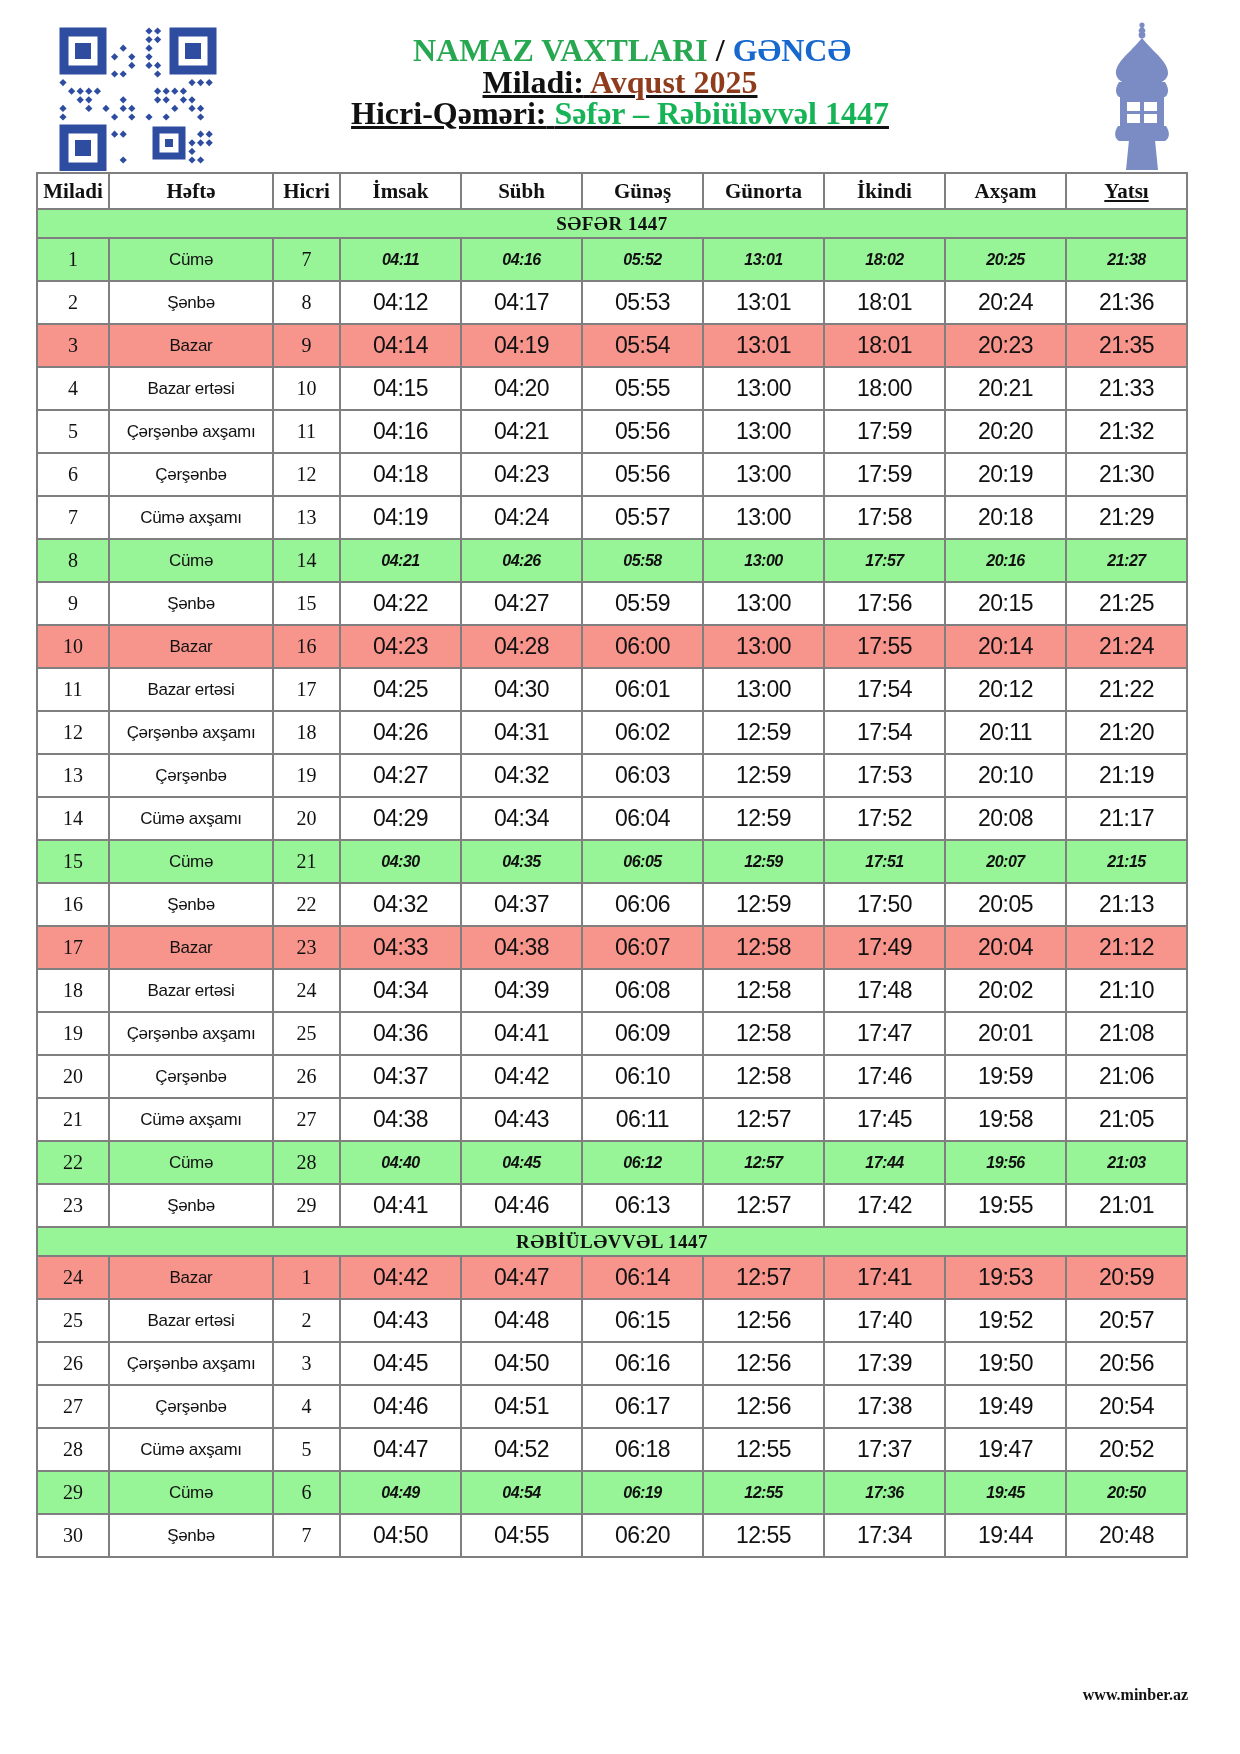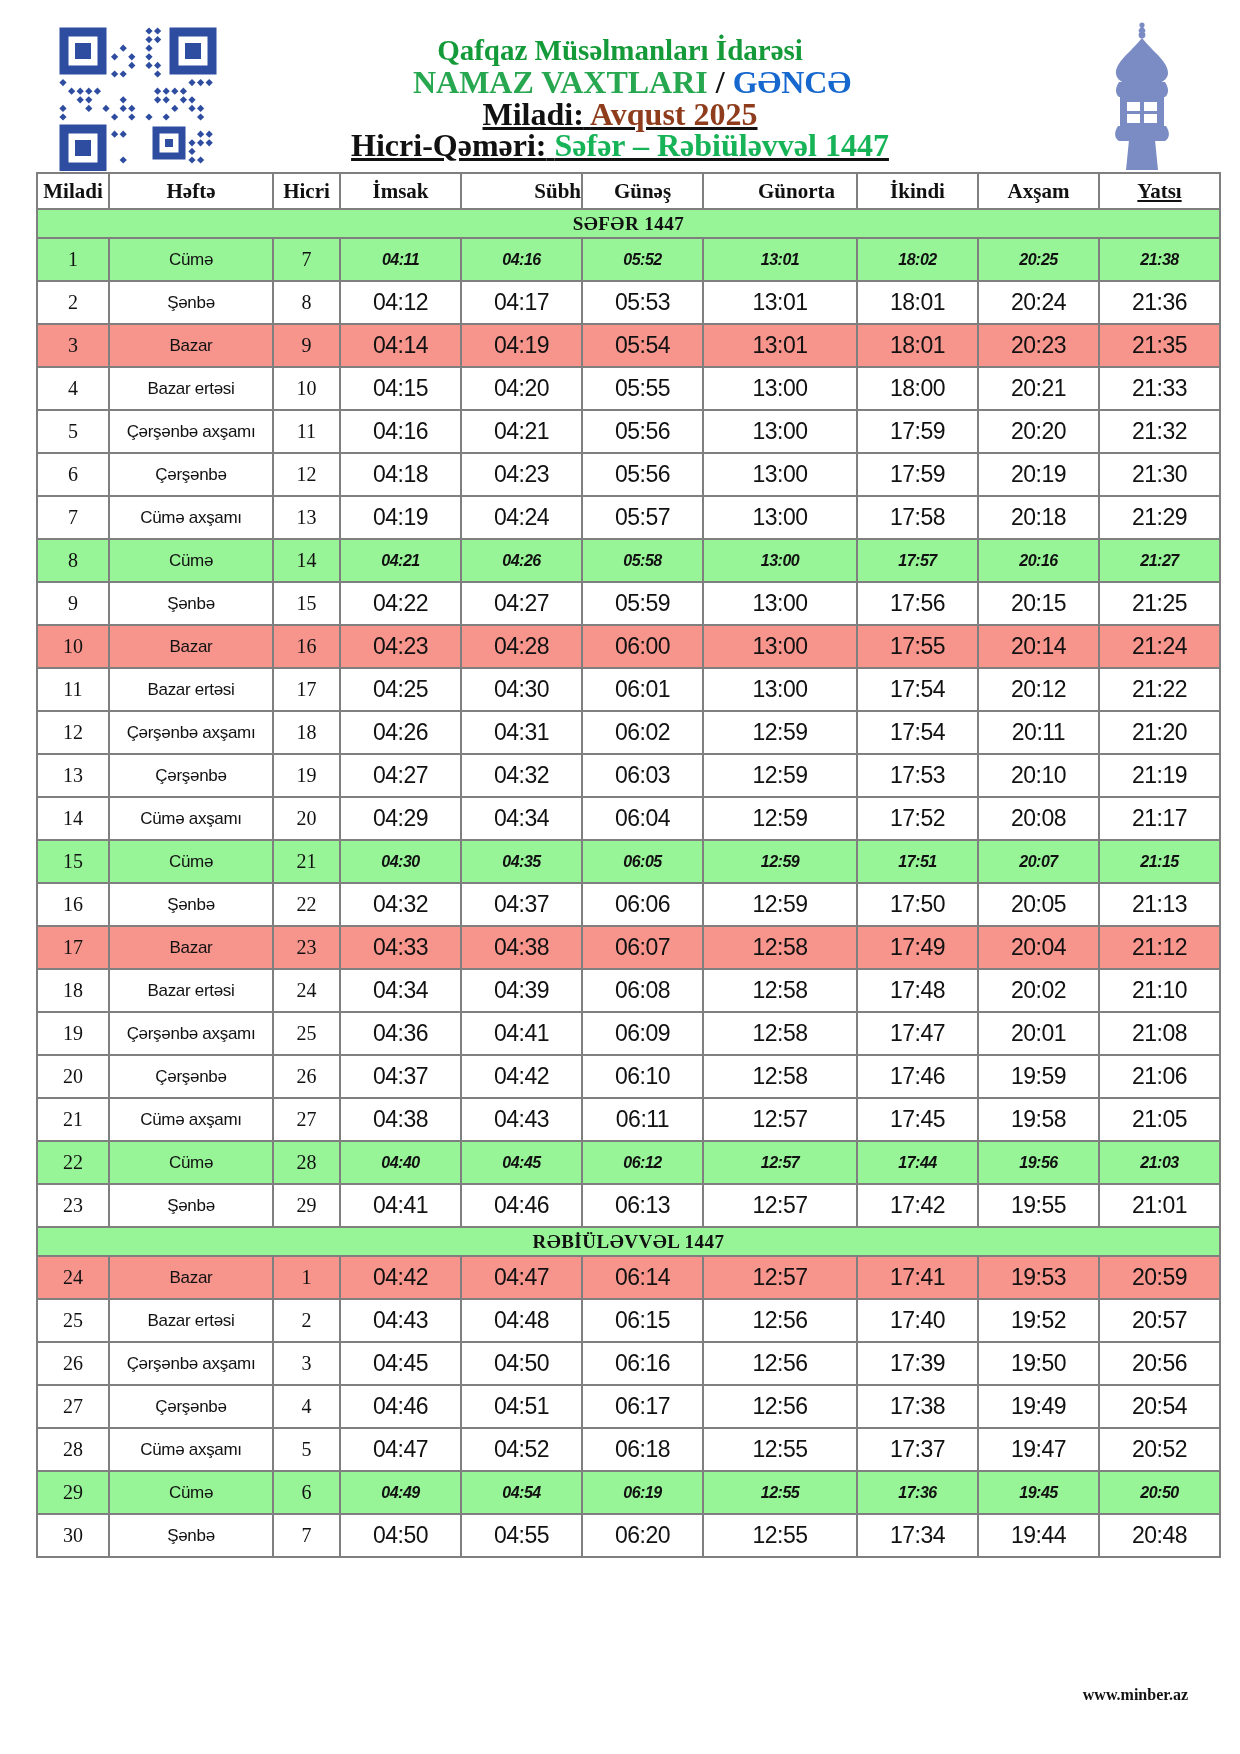--- a/index.html
+++ b/index.html
@@ -129,21 +129,20 @@
         <path d="M 142.6 104.6 L 146.2 108.19999999999999 L 142.6 111.79999999999998 L 139 108.19999999999999 Z" fill="#2e4da0"></path>
         <path d="M 142.6 113.2 L 146.2 116.8 L 142.6 120.39999999999999 L 139 116.8 Z" fill="#2e4da0"></path>
         <path d="M 142.6 130.4 L 146.2 134 L 142.6 137.6 L 139 134 Z" fill="#2e4da0"></path>
         <path d="M 151.2 52.99999999999999 L 154.79999999999998 56.599999999999994 L 151.2 60.199999999999996 L 147.6 56.599999999999994 Z" fill="#2e4da0"></path>
         <path d="M 151.2 104.6 L 154.79999999999998 108.19999999999999 L 151.2 111.79999999999998 L 147.6 108.19999999999999 Z" fill="#2e4da0"></path>
         <path d="M 151.2 113.2 L 154.79999999999998 116.8 L 151.2 120.39999999999999 L 147.6 116.8 Z" fill="#2e4da0"></path>
       </g>
   </svg>
 
   <div class="titles">
-    <div class="org">Qafqaz Müsəlmanları İdarəsi</div>
     <div class="title-line">
       <span class="title-main">NAMAZ VAXTLARI</span>
       <span class="title-sep">/</span>
       <span class="title-city">GƏNCƏ</span>
     </div>
     <div class="miladi-line">
       <span>Miladi:</span>
       <span class="miladi-value">Avqust 2025</span>
     </div>
     <div class="hicri-line">
@@ -172,23 +171,23 @@
   </svg>
 </div>
 
 <table class="ptable">
   <thead>
     <tr id="header-row">
         <th style="width: 70px;">Miladi</th>
         <th style="width: 162px;">Həftə</th>
         <th style="width: 65px;">Hicri</th>
         <th style="width: 119px;">İmsak</th>
-        <th style="width: 119px; text-align: right;">Sübh</th>
+        <th style="width: 119px;">Sübh</th>
         <th style="width: 119px;">Günəş</th>
-        <th style="width: 119px; padding-left: 33px;">Günorta</th>
+        <th style="width: 119px;">Günorta</th>
         <th style="width: 119px;">İkindi</th>
         <th style="width: 119px;">Axşam</th>
         <th style="width: 119px; text-decoration: underline;">Yatsı</th>
       </tr>
   </thead>
   <tbody id="table-body">
       <tr class="section">
         <td colspan="10">SƏFƏR 1447</td>
       </tr>
       <tr class="day friday">

